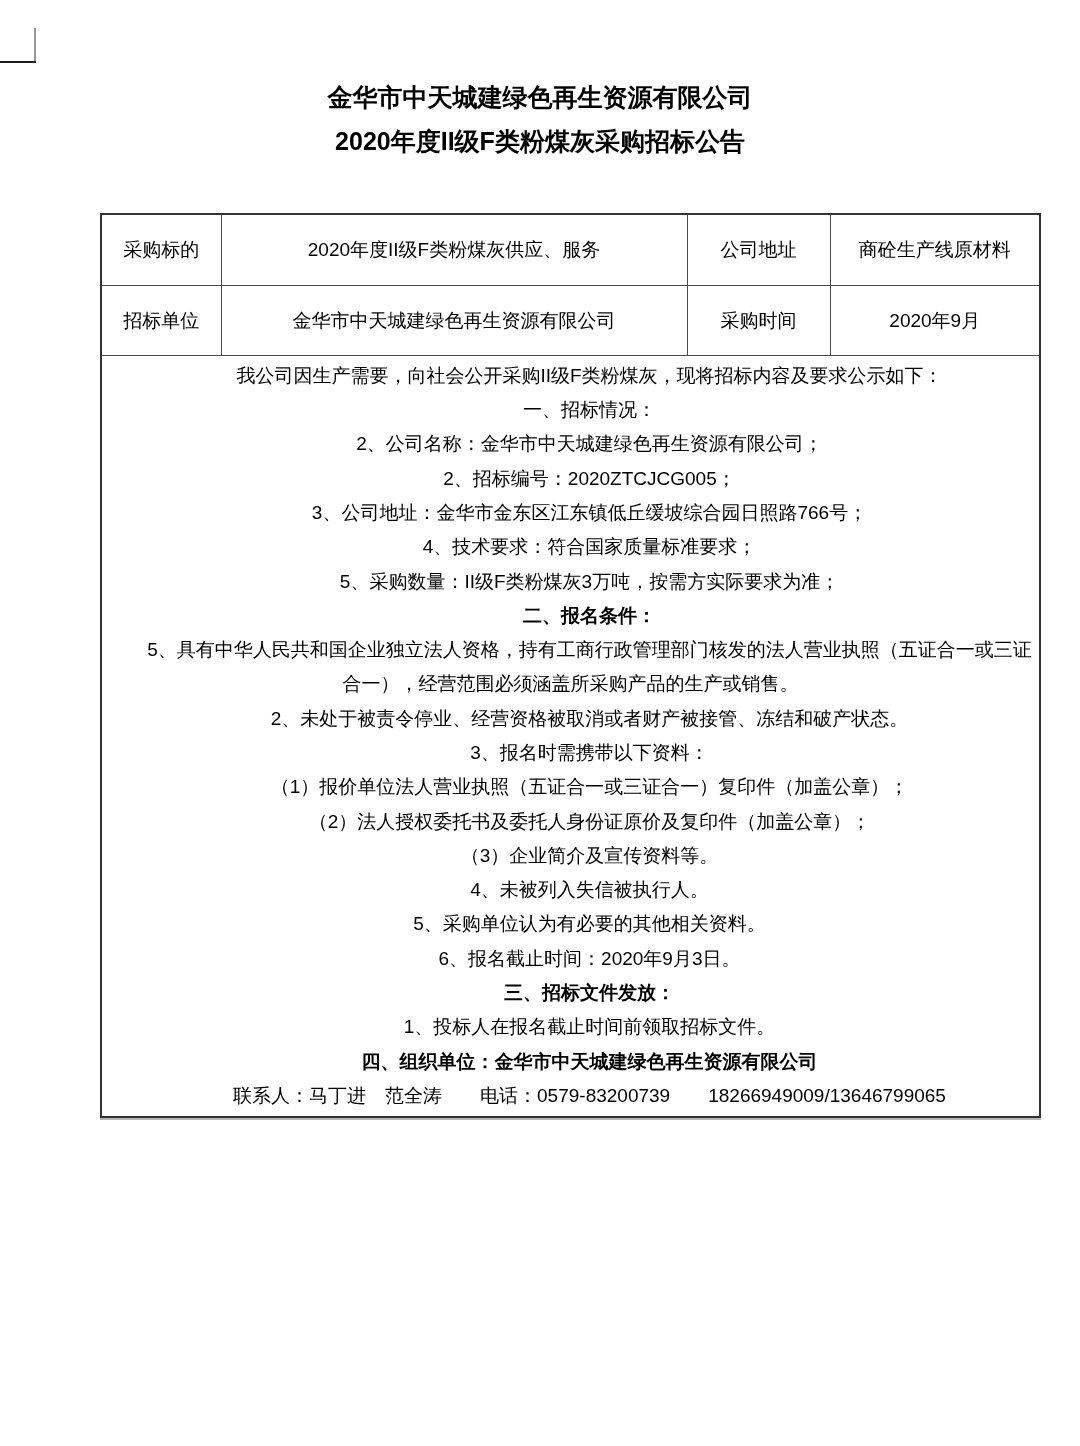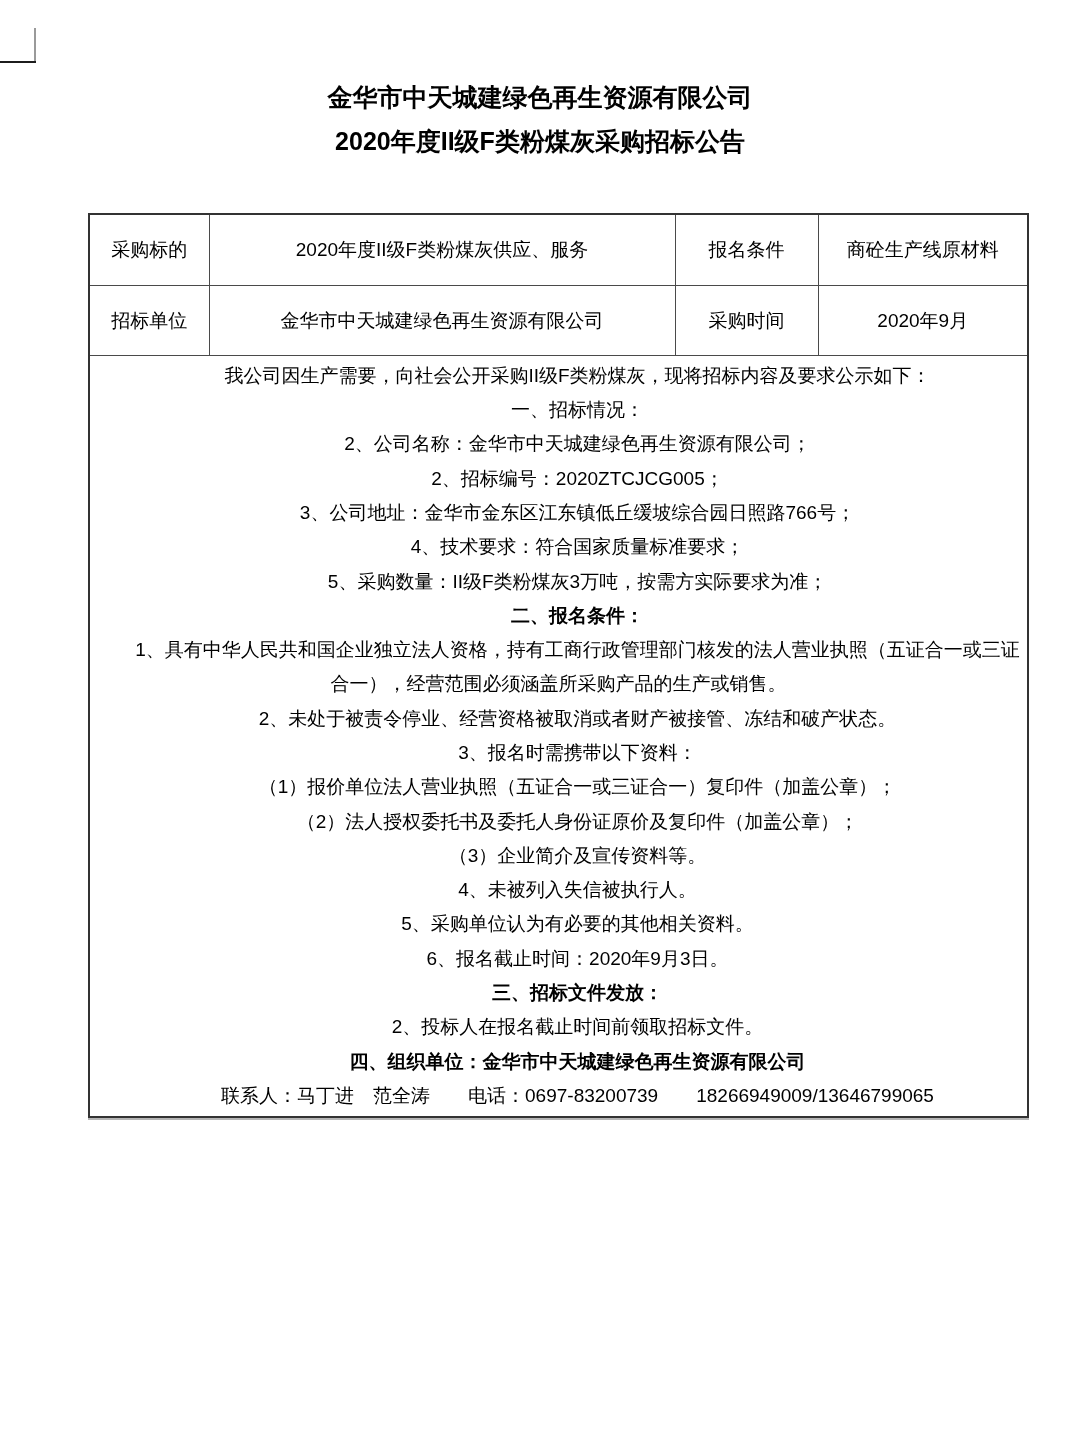--- a/index.html
+++ b/index.html
@@ -14,21 +14,21 @@
   .crop-h{position:absolute;left:0;top:61px;width:36px;height:2px;background:#1c1c1c;}
 
   .titles{padding-top:85px;}
   .doc-title{
     margin:0;text-align:center;
     font-size:25px;line-height:25px;font-weight:bold;color:#000;
   }
   .doc-title + .doc-title{margin-top:19px;}
 
   table.tender{
-    position:absolute;left:88px;top:213px;width:939px;
+    position:absolute;left:100px;top:213px;width:939px;
     border-collapse:collapse;table-layout:fixed;
     border:2px solid #333333;
     box-shadow:0 2px 0 #b5b5b5;
     font-size:19px;color:#000;
   }
   table.tender td{
     border:1.5px solid #4a4a4a;
     padding:0 6px;
     text-align:center;vertical-align:middle;
     overflow:hidden;
@@ -66,48 +66,48 @@
   <colgroup>
       <col class="c1">
       <col class="c2">
       <col class="c3">
       <col class="c4">
     </colgroup>
   <tbody>
     <tr class="info-row1">
       <td>采购标的</td>
       <td>2020年度II级F类粉煤灰供应、服务</td>
-      <td>报名条件</td>
+      <td>公司地址</td>
       <td>商砼生产线原材料</td>
     </tr>
     <tr class="info-row2">
       <td>招标单位</td>
       <td>金华市中天城建绿色再生资源有限公司</td>
       <td>采购时间</td>
       <td>2020年9月</td>
     </tr>
     <tr>
       <td colspan="4" class="content-cell content-a">
           <p class="para">我公司因生产需要，向社会公开采购II级F类粉煤灰，现将招标内容及要求公示如下：</p>
           <p class="para">一、招标情况：</p>
           <p class="para">2、公司名称：金华市中天城建绿色再生资源有限公司；</p>
           <p class="para">2、招标编号：2020ZTCJCG005；</p>
           <p class="para">3、公司地址：金华市金东区江东镇低丘缓坡综合园日照路766号；</p>
           <p class="para">4、技术要求：符合国家质量标准要求；</p>
           <p class="para">5、采购数量：II级F类粉煤灰3万吨，按需方实际要求为准；</p>
           <p class="para bold">二、报名条件：</p>
-          <p class="para">1、具有中华人民共和国企业独立法人资格，持有工商行政管理部门核发的法人营业执照（五证合一或三证合一），经营范围必须涵盖所采购产品的生产或销售。</p>
+          <p class="para">5、具有中华人民共和国企业独立法人资格，持有工商行政管理部门核发的法人营业执照（五证合一或三证合一），经营范围必须涵盖所采购产品的生产或销售。</p>
           <p class="para">2、未处于被责令停业、经营资格被取消或者财产被接管、冻结和破产状态。</p>
           <p class="para">3、报名时需携带以下资料：</p>
           <p class="para">（1）报价单位法人营业执照（五证合一或三证合一）复印件（加盖公章）；</p>
           <p class="para">（2）法人授权委托书及委托人身份证原价及复印件（加盖公章）；</p>
           <p class="para">（3）企业简介及宣传资料等。</p>
           <p class="para">4、未被列入失信被执行人。</p>
           <p class="para">5、采购单位认为有必要的其他相关资料。</p>
           <p class="para">6、报名截止时间：2020年9月3日。</p>
           <p class="para bold">三、招标文件发放：</p>
-          <p class="para">2、投标人在报名截止时间前领取招标文件。</p>
+          <p class="para">1、投标人在报名截止时间前领取招标文件。</p>
           <p class="para bold">四、组织单位：金华市中天城建绿色再生资源有限公司</p>
-          <p class="para">联系人：马丁进　范全涛　　电话：0697-83200739　　18266949009/13646799065</p>
+          <p class="para">联系人：马丁进　范全涛　　电话：0579-83200739　　18266949009/13646799065</p>
         </td>
     </tr>
   </tbody>
 </table>
 
 </body></html>

